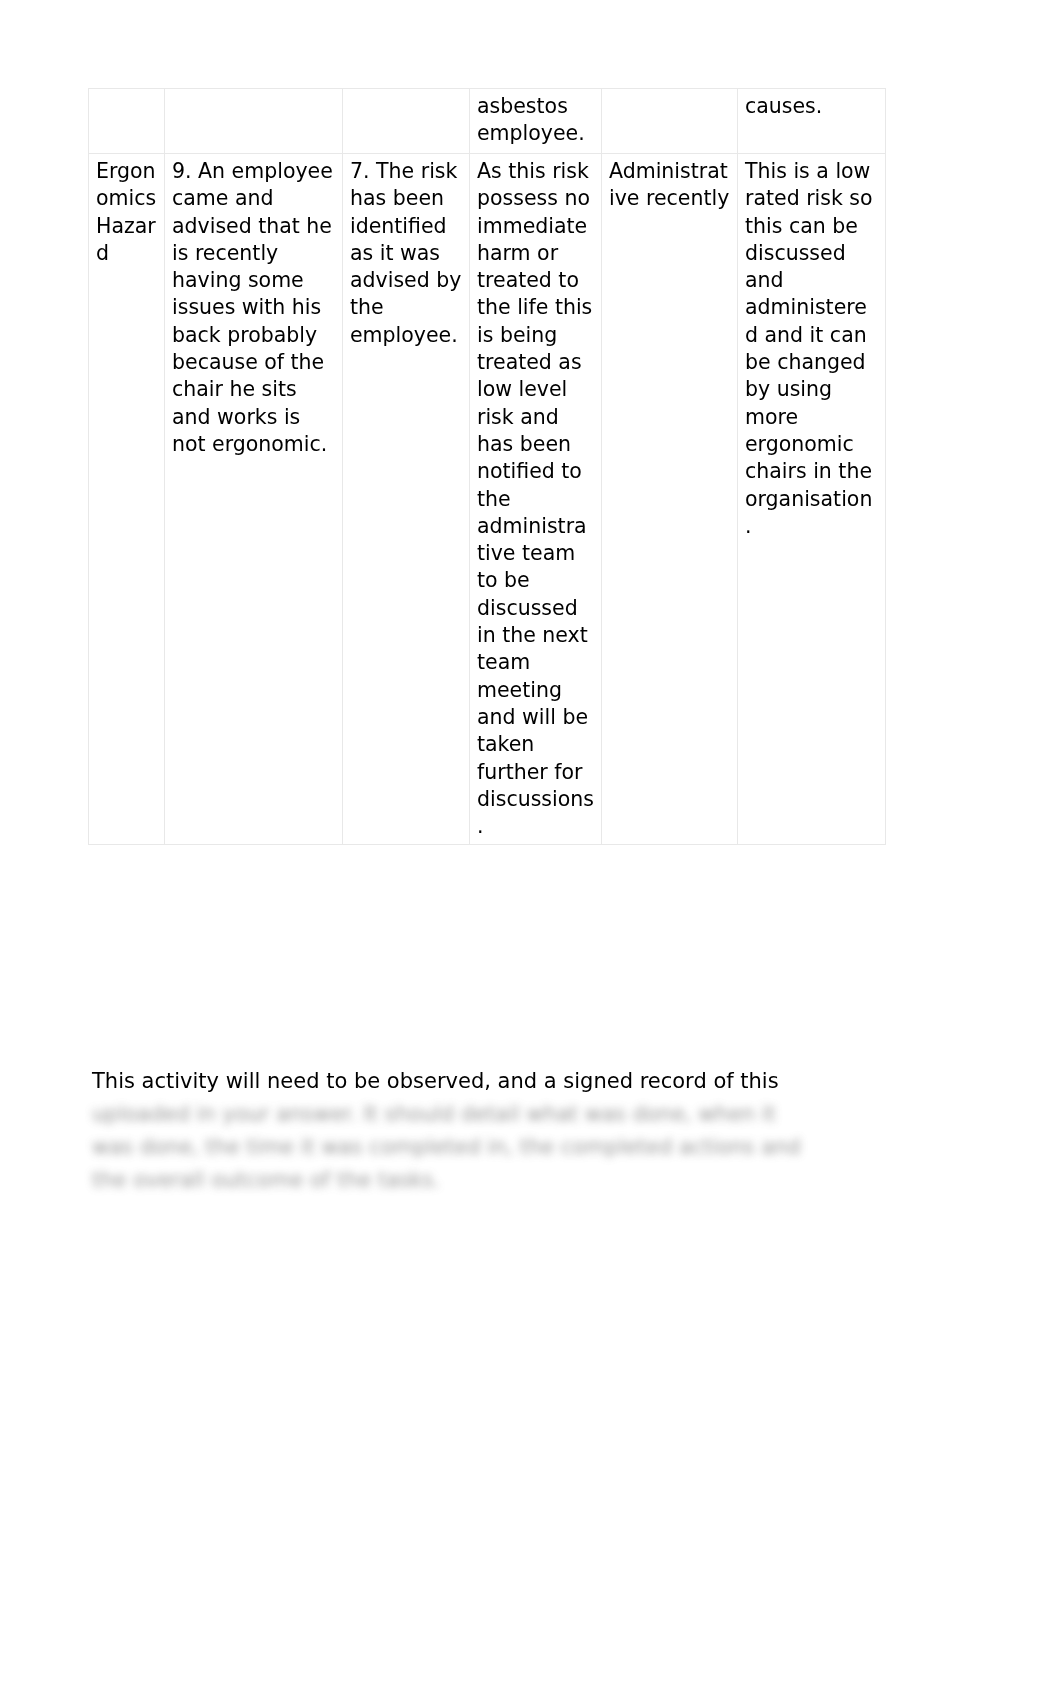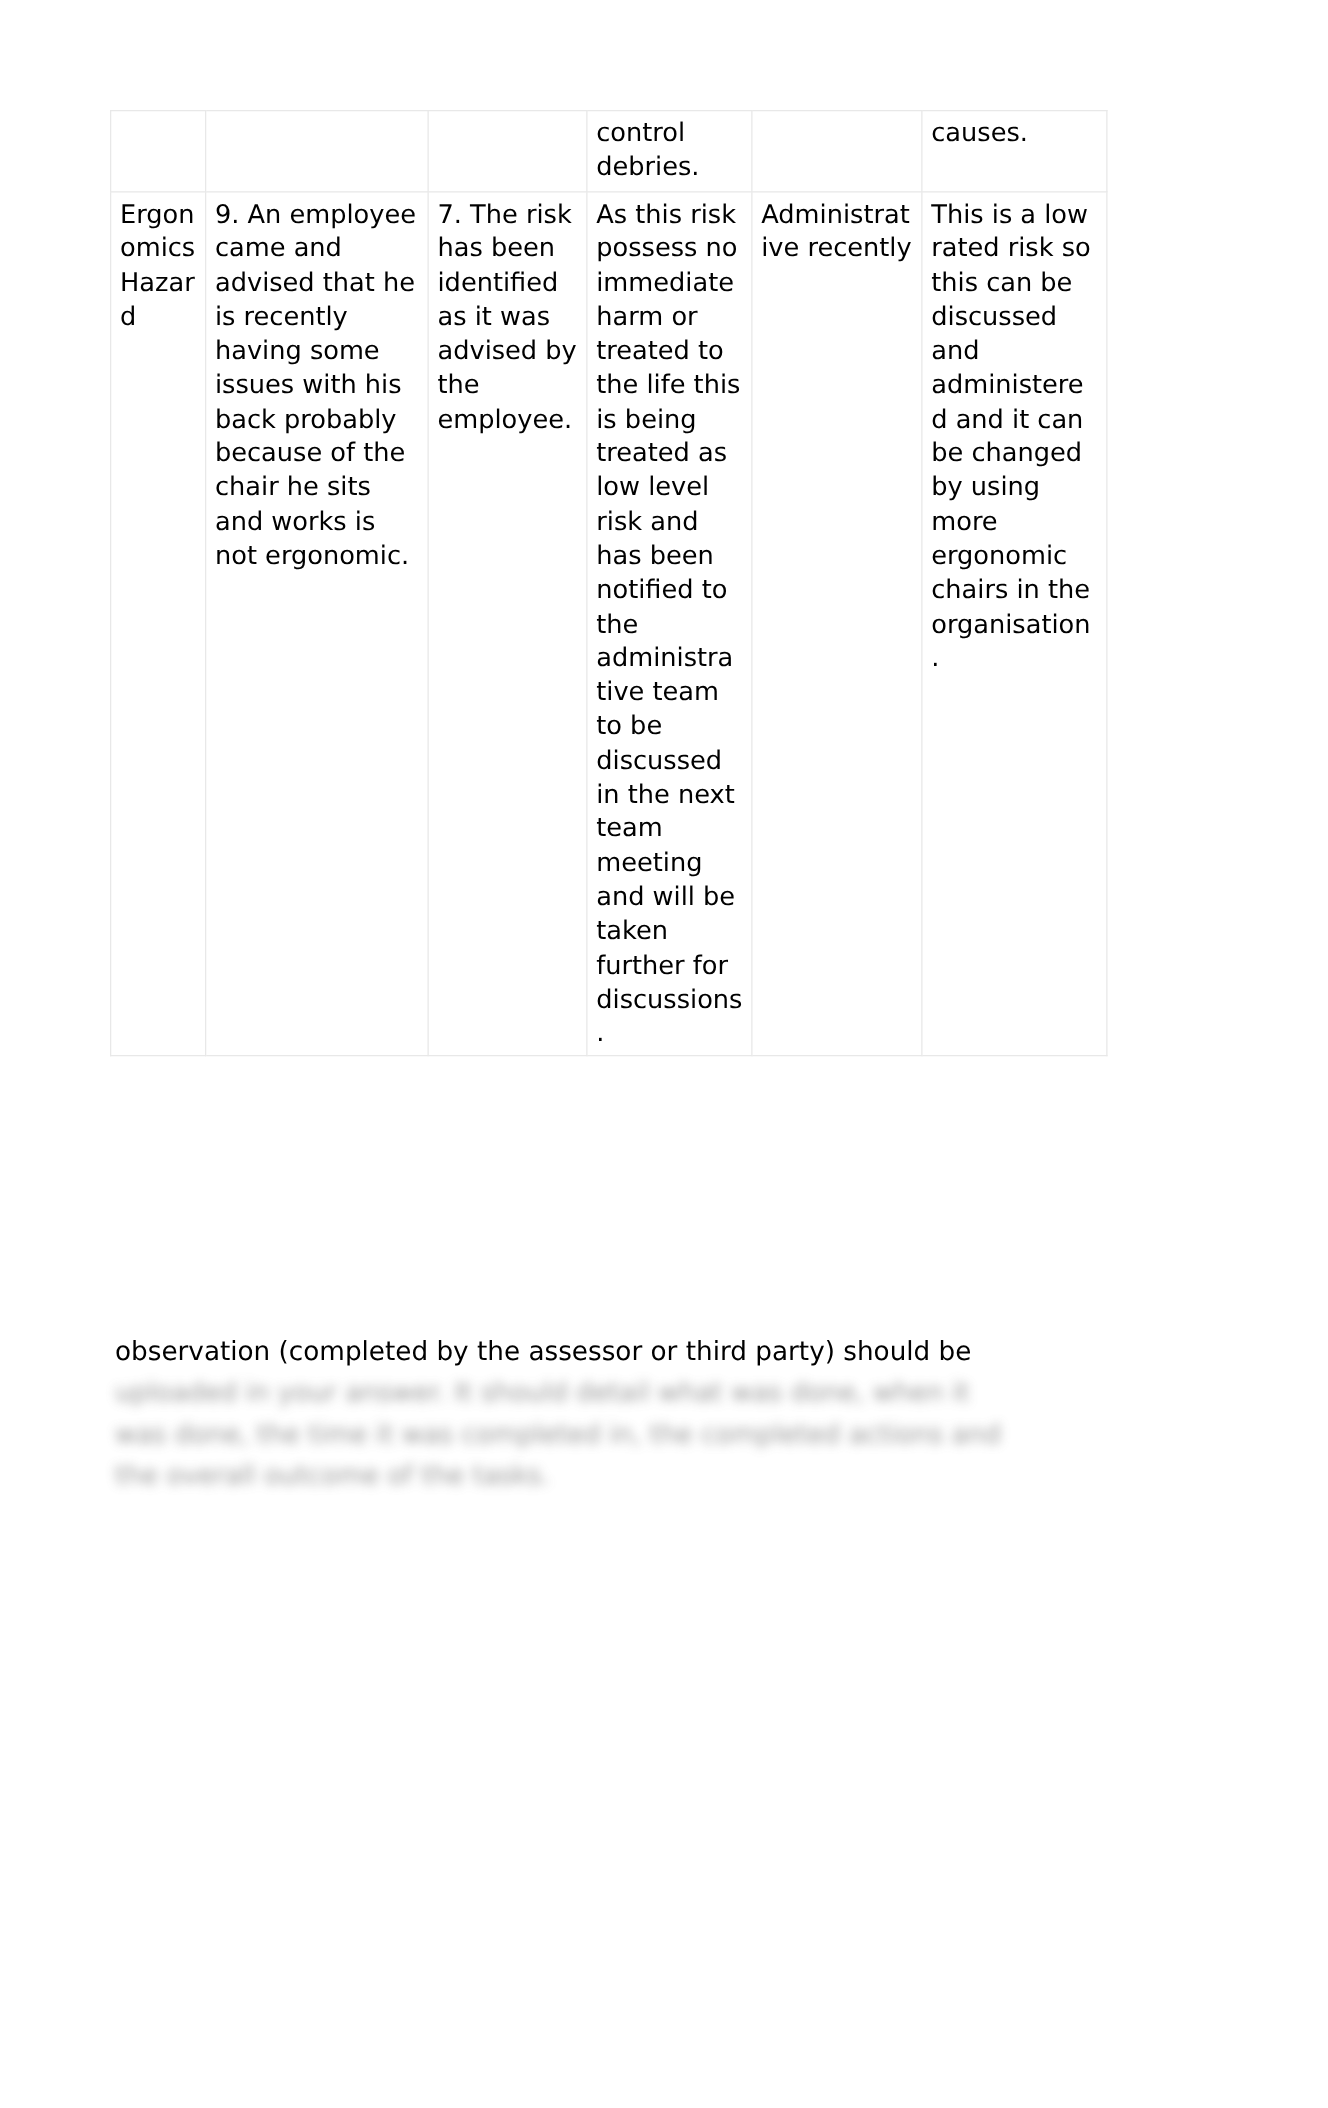--- a/index.html
+++ b/index.html
@@ -95,36 +95,36 @@
           <col class="c2">
         <col class="c3">
           <col class="c4">
           <col class="c5">
       </colgroup>
       <tbody>
         <tr class="row-cont">
           <td></td>
           <td></td>
           <td></td>
-          <td>control debries.</td>
+          <td>asbestos employee.</td>
           <td></td>
           <td>causes.</td>
         </tr>
         <tr>
           <td>Ergonomics Hazard</td>
           <td>9. An employee came and advised that he is recently having some issues with his back probably because of the chair he sits and works is not ergonomic.</td>
           <td>7. The risk has been identified as it was advised by the employee.</td>
           <td>As this risk possess no immediate harm or treated to the life this is being treated as low level risk and has been notified to the administrative team to be discussed in the next team meeting and will be taken further for discussions.</td>
           <td>Administrative recently</td>
           <td>This is a low rated risk so this can be discussed and administered and it can be changed by using more ergonomic chairs in the organisation.</td>
         </tr>
       </tbody>
     </table>
   </div>
 
   <div class="body-para">
-    <span class="para-line">observation (completed by the assessor or third party) should be</span>
+    <span class="para-line">This activity will need to be observed, and a signed record of this</span>
     <span class="para-line blurred">uploaded in your answer. It should detail what was done, when it</span>
     <span class="para-line blurred">was done, the time it was completed in, the completed actions and</span>
     <span class="para-line blurred">the overall outcome of the tasks.</span>
   </div>
 
 </div>
 
 </body></html>

